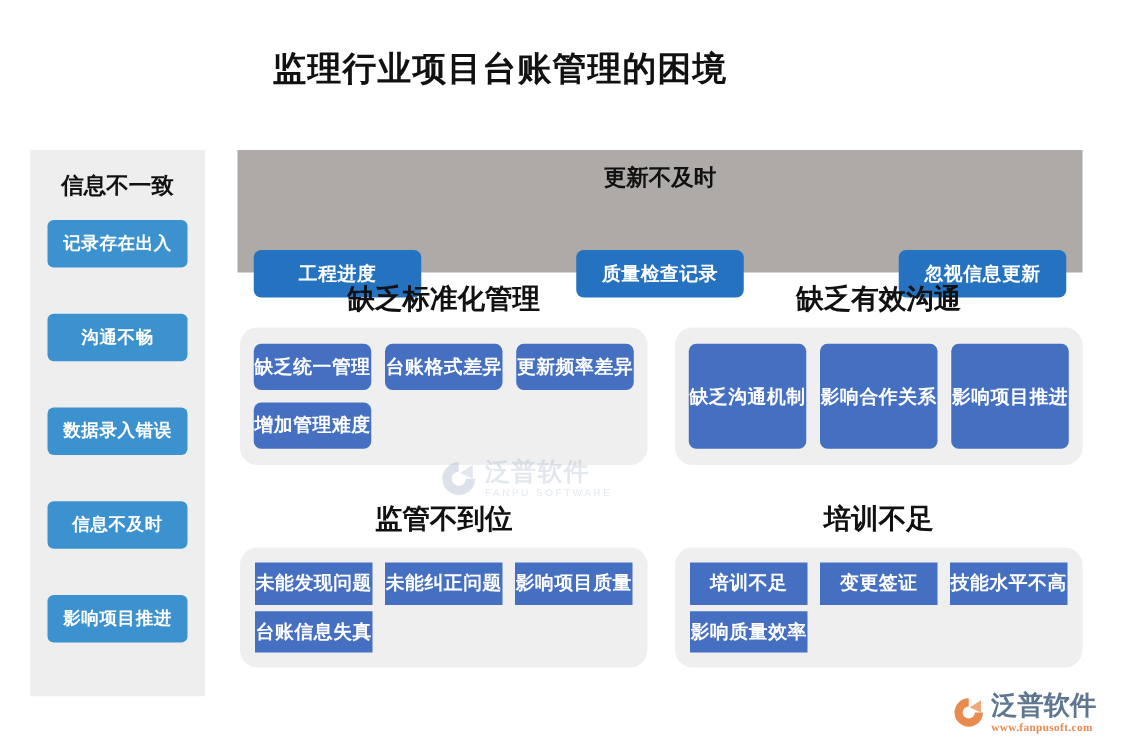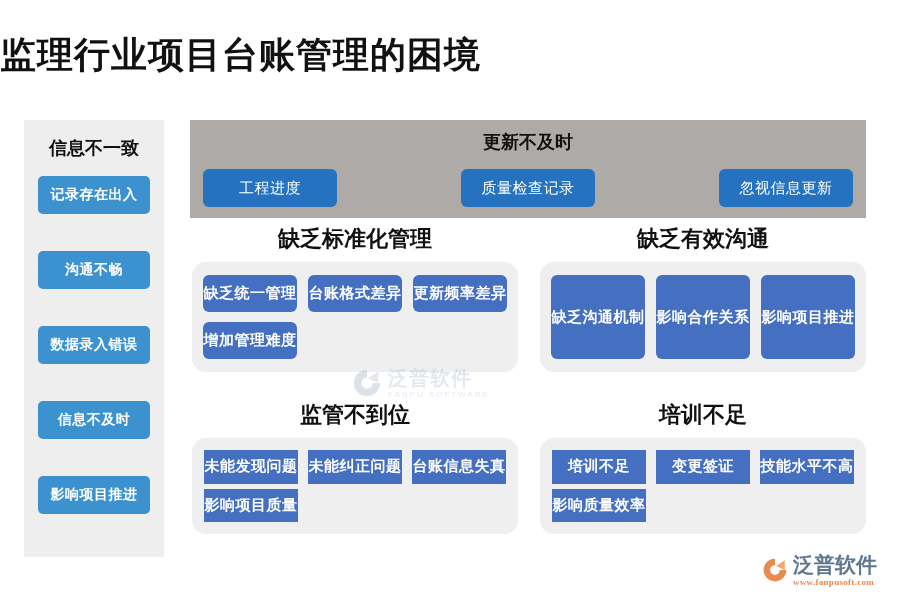--- a/index.html
+++ b/index.html
@@ -21,22 +21,22 @@
     width: 900px;
     height: 600px;
   }
 
   
   .page-title {
     position: absolute;
     left: 0;
     top: 38px;
     width: 800px;
-    text-align: left;
-    font-size: 36px;
+    text-align: center;
+    font-size: 27px;
     font-weight: bold;
     color: #111111;
     letter-spacing: 1px;
     line-height: 34px;
   }
 
   
   .sidebar {
     position: absolute;
     left: 24px;
@@ -108,28 +108,29 @@
     width: 650px;
     display: flex;
     justify-content: space-between;
   }
   .band-btn {
     height: 38px;
     background: #2572c0;
     border-radius: 6px;
     color: #ffffff;
     font-size: 15px;
-    font-weight: normal;
+    font-weight: bold;
     display: flex;
     align-items: center;
     justify-content: center;
     padding: 0 14px;
     box-sizing: border-box;
     min-width: 134px;
     letter-spacing: 0.5px;
+    margin-top: 31px;
   }
 
   
   .section { position: absolute; }
   .section-title {
     position: absolute;
     left: 0;
     top: 0;
     width: 100%;
     text-align: center;
@@ -284,22 +285,22 @@
       </div>
     </div>
   </div>
 
   <div class="section sec-bl">
     <div class="section-title">监管不到位</div>
     <div class="panel panel-square">
       <div class="grid">
         <div class="cell">未能发现问题</div>
         <div class="cell">未能纠正问题</div>
+        <div class="cell">影响项目质量</div>
         <div class="cell">台账信息失真</div>
-        <div class="cell">影响项目质量</div>
       </div>
     </div>
   </div>
 
   <div class="section sec-br">
     <div class="section-title">培训不足</div>
     <div class="panel panel-square">
       <div class="grid">
         <div class="cell">培训不足</div>
         <div class="cell">变更签证</div>

